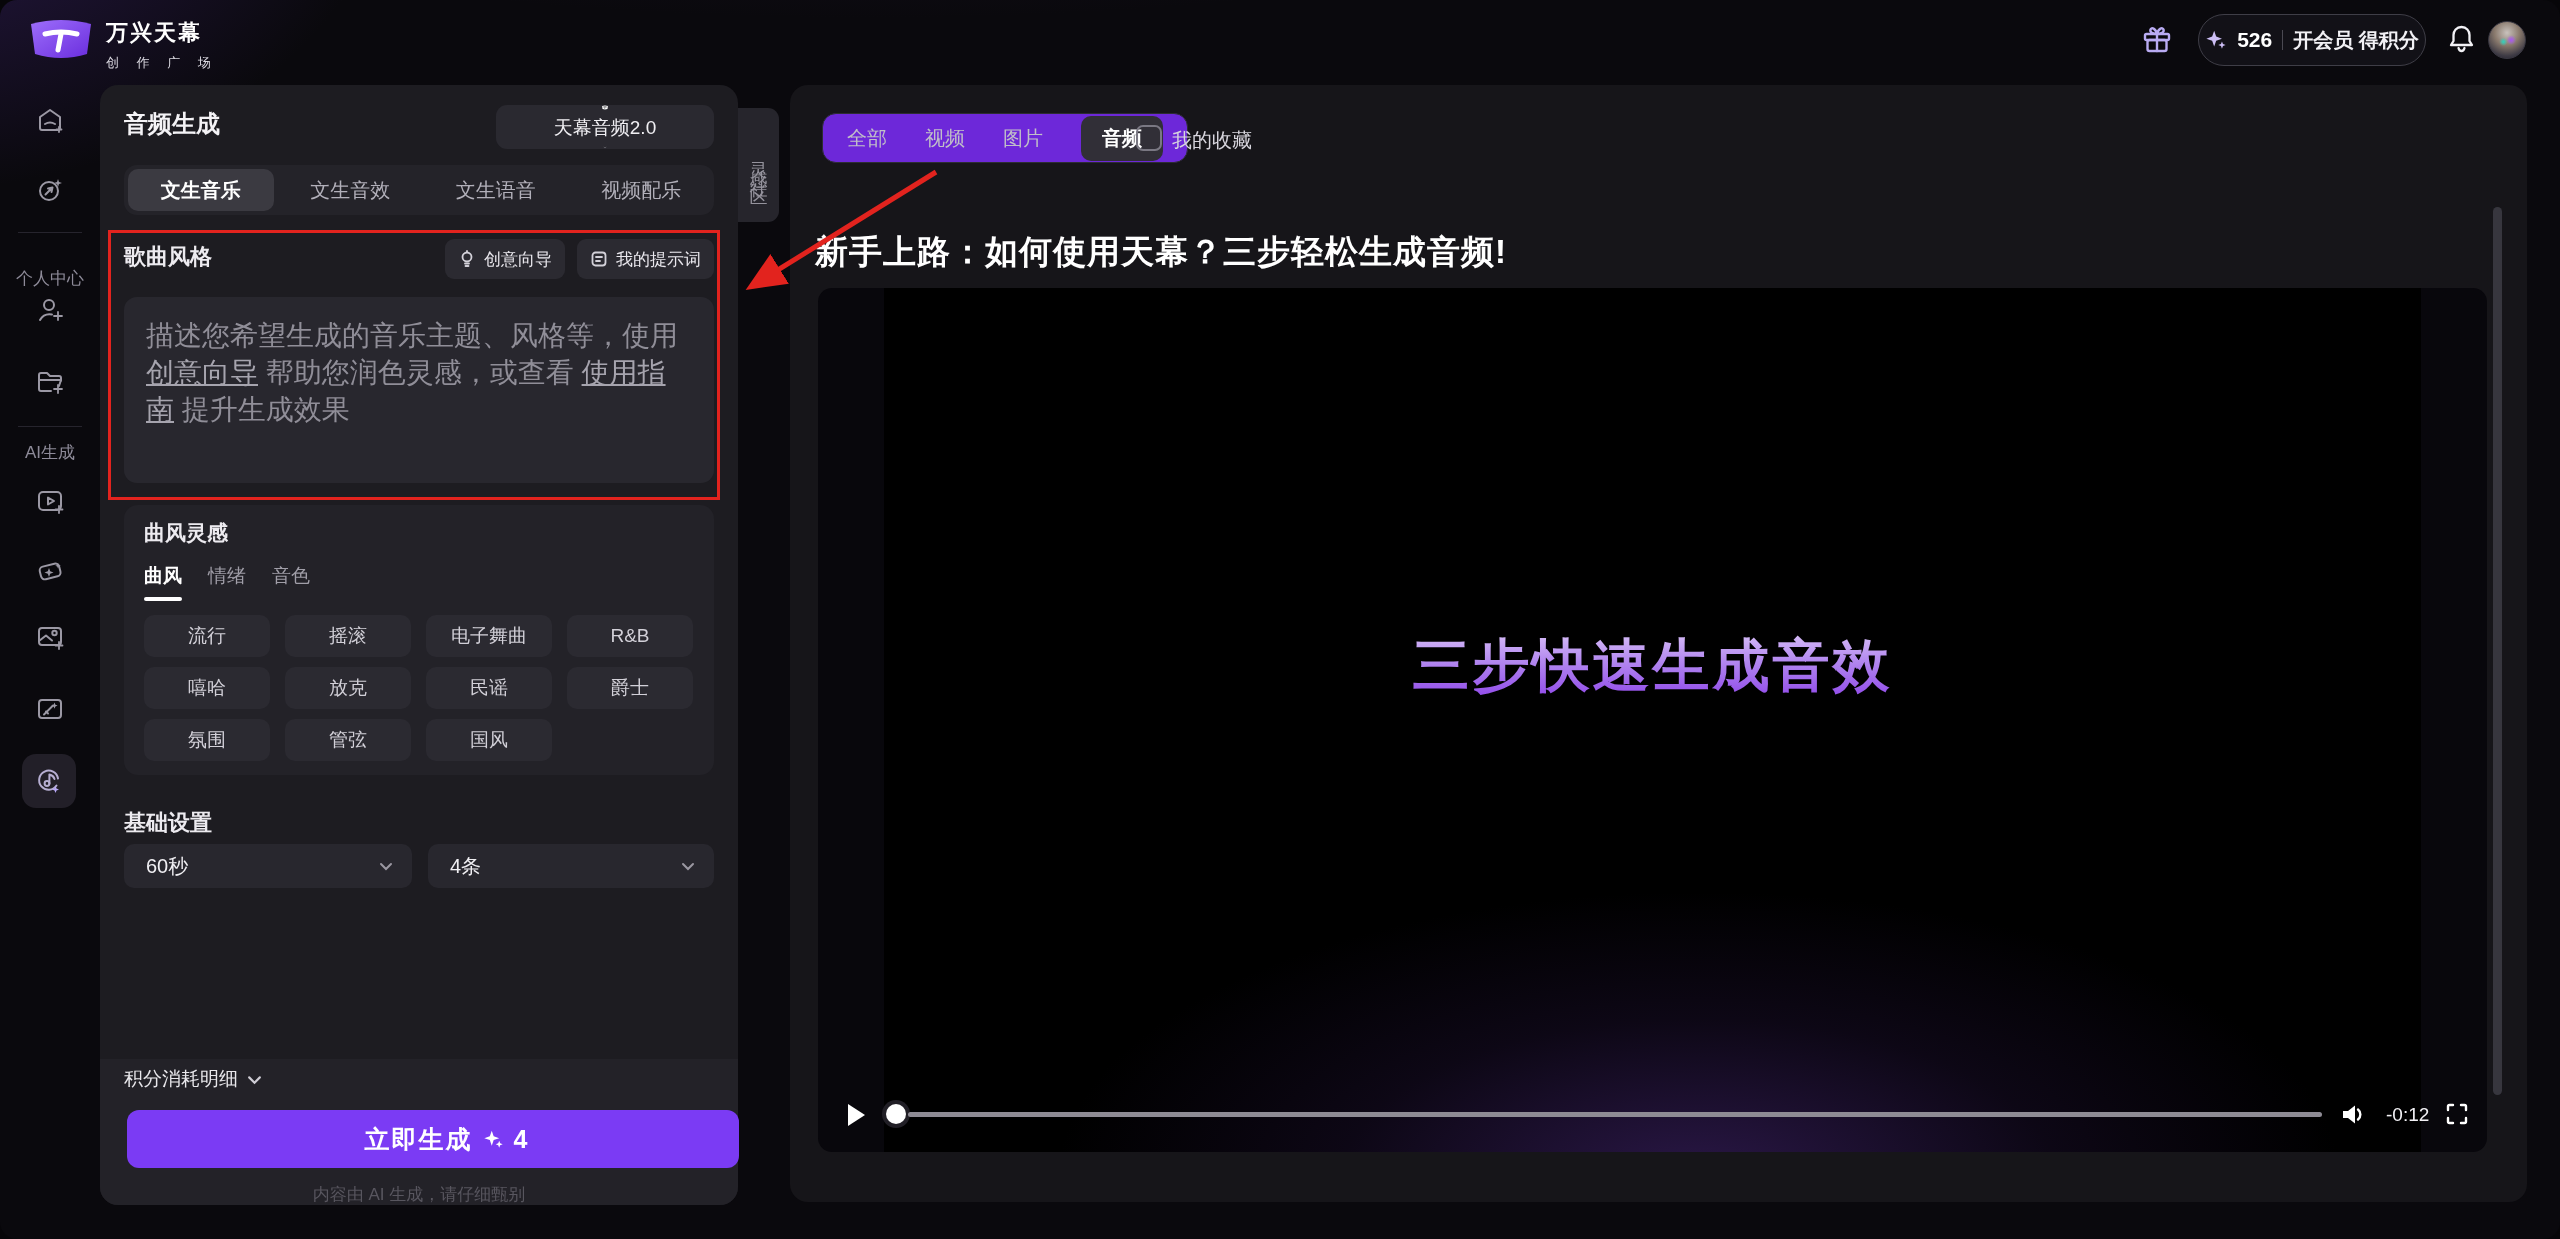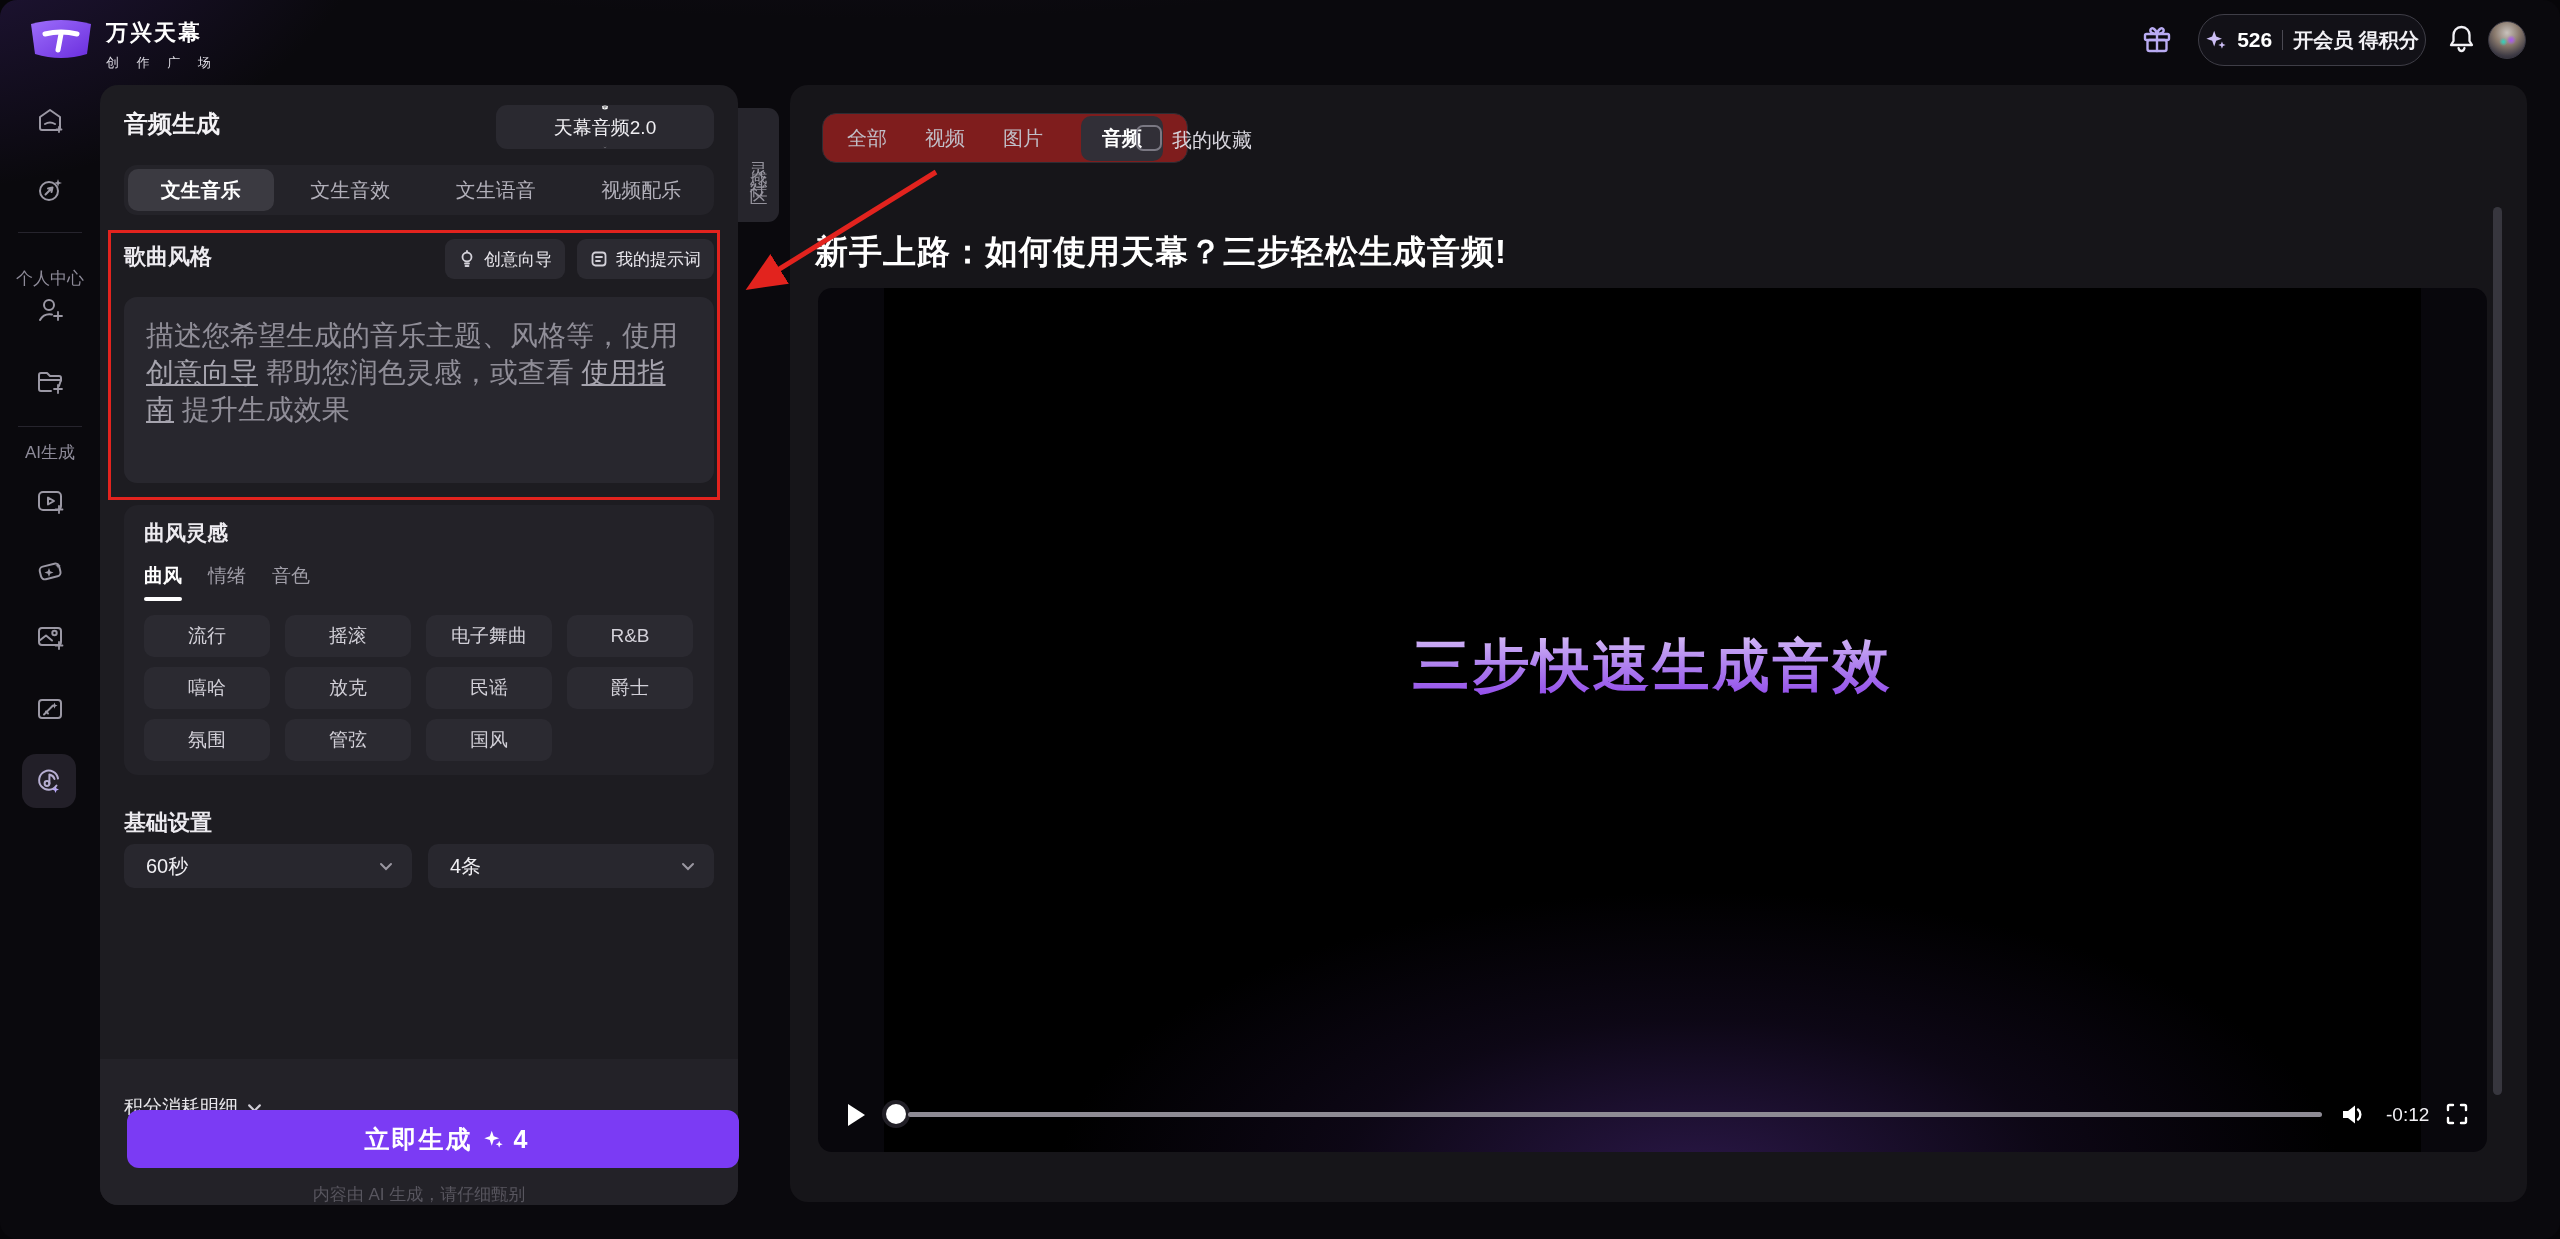--- a/index.html
+++ b/index.html
@@ -60,21 +60,21 @@
   .dd span{flex:1;font-size:20px;color:#f0eff3;}
   .lfooter{left:0;top:974px;width:638px;height:146px;background:#232228;border-radius:0 0 18px 18px;}
   .pts-detail{display:flex;align-items:center;gap:8px;font-size:19px;color:#e9e8ec;}
   .gen-btn{left:27px;top:51px;width:584px;height:58px;background:#7b3bf4;border-radius:12px;
     display:flex;align-items:center;justify-content:center;gap:10px;padding-left:28px;}
   .gen-btn .g1{font-size:25px;font-weight:bold;color:#fff;letter-spacing:2px;}
   .disclaimer{left:0;top:124px;width:638px;text-align:center;font-size:17px;color:#58565f;}
   
   .mpanel{left:790px;top:85px;width:1737px;height:1117px;background:#161519;border-radius:18px;}
   .mtabs{display:flex;align-items:center;gap:38px;height:50px;padding:0 24px;
-    border:1px solid #2d2c33;border-radius:14px;background:#7f1d1d;box-sizing:border-box;}
+    border:1px solid #2d2c33;border-radius:14px;background:#6d28d9;box-sizing:border-box;}
   .mtab{font-size:20px;color:#c1bfc8;}
   .mtab.active{background:#312f37;border-radius:10px;padding:9px 21px;color:#fff;font-weight:bold;}
   .fav-box{width:26px;height:26px;border:2px solid #7a7883;border-radius:7px;box-sizing:border-box;}
   .fav-label{font-size:20px;color:#d7d5dd;}
   .m-title{font-size:33px;font-weight:bold;color:#ffffff;letter-spacing:1px;}
   .vcard{left:28px;top:203px;width:1669px;height:864px;background:#08070c;border-radius:14px;overflow:hidden;}
   .vscreen{position:absolute;left:66px;top:0;width:1537px;height:864px;
     background:
       radial-gradient(58% 46% at 53% 103%, rgba(76,42,128,.55) 0%, rgba(40,22,66,.32) 40%, rgba(10,6,18,0) 72%),
       #000;}
@@ -287,21 +287,21 @@
         </svg>
     </div>
     <div class="abs dd" style="left:328px;top:759px;width:286px;">
       <span>4条</span>
       <svg width="16" height="16" viewBox="0 0 16 16" fill="none" stroke="#9a97a1" stroke-width="2" stroke-linecap="round">
           <path d="M3 6 L8 11 L13 6"></path>
         </svg>
     </div>
 
     <div class="abs lfooter">
-      <div class="abs pts-detail" style="left:24px;top:7px;margin-top:28px;">
+      <div class="abs pts-detail" style="left:24px;top:7px;">
         <span>积分消耗明细</span>
         <svg width="17" height="17" viewBox="0 0 16 16" fill="none" stroke="#cfcdd5" stroke-width="2" stroke-linecap="round">
             <path d="M3 6 L8 11 L13 6"></path>
           </svg>
       </div>
       <div class="abs gen-btn">
         <span class="g1">立即生成</span>
         <svg width="21" height="21" viewBox="0 0 24 24" fill="#ffffff">
           <path d="M10 2 L12.2 8.3 L18.5 10.5 L12.2 12.7 L10 19 L7.8 12.7 L1.5 10.5 L7.8 8.3 Z"></path>
           <path d="M18.5 13.5 L19.6 16.4 L22.5 17.5 L19.6 18.6 L18.5 21.5 L17.4 18.6 L14.5 17.5 L17.4 16.4 Z"></path>

